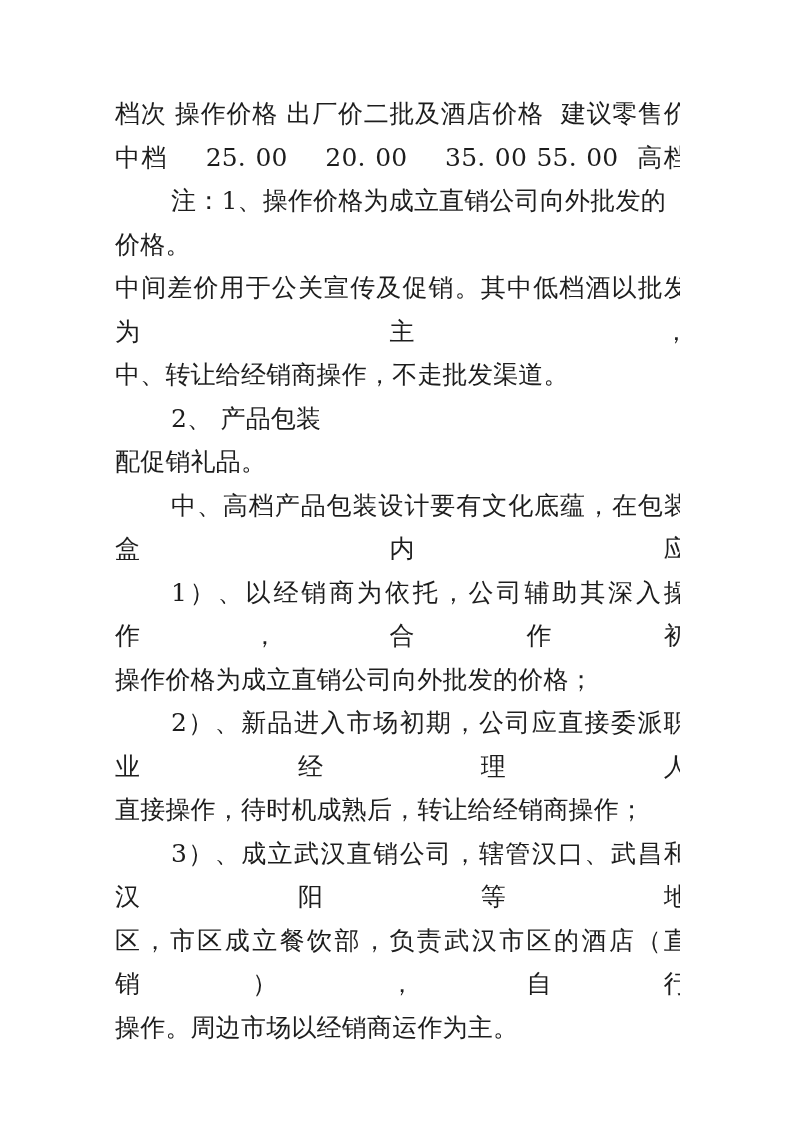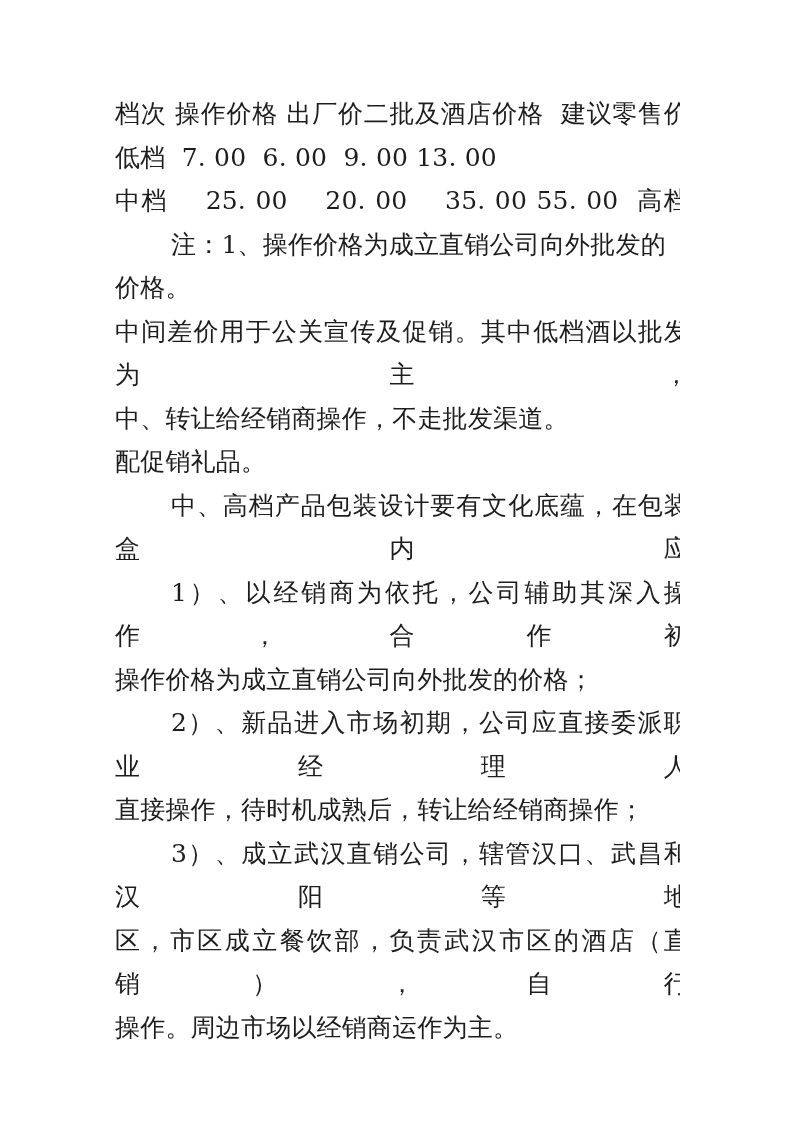--- a/index.html
+++ b/index.html
@@ -48,27 +48,27 @@
     text-indent: 56px;
   }
 </style>
 </head>
 <body>
 
 <div class="page">
   <div class="doc-body">
 
     <div class="line justify">档次 操作价格 出厂价二批及酒店价格  建议零售价</div>
-    <div class="line plain">低档  7. 00  6. 00  9. 00 13. 00</div>
     <div class="line justify">中档    25. 00    20. 00    35. 00 55. 00  高档</div>
 
     <div class="line indent plain">注：1、操作价格为成立直销公司向外批发的价格。</div>
     <div class="line justify">中间差价用于公关宣传及促销。其中低档酒以批发为主，</div>
     <div class="line plain">中、转让给经销商操作，不走批发渠道。</div>
 
+    <div class="line indent plain">2、 产品包装</div>
     <div class="line plain">配促销礼品。</div>
     <div class="line indent justify">中、高档产品包装设计要有文化底蕴，在包装盒内应</div>
 
     <div class="line indent justify">1）、以经销商为依托，公司辅助其深入操作，合作初</div>
     <div class="line plain">操作价格为成立直销公司向外批发的价格；</div>
 
     <div class="line indent justify">2）、新品进入市场初期，公司应直接委派职业经理人</div>
     <div class="line plain">直接操作，待时机成熟后，转让给经销商操作；</div>
 
     <div class="line indent justify">3）、成立武汉直销公司，辖管汉口、武昌和汉阳等地</div>

